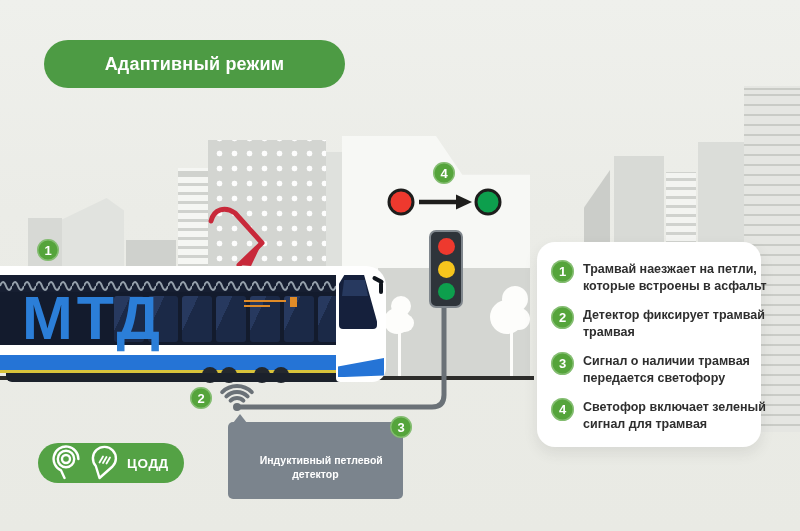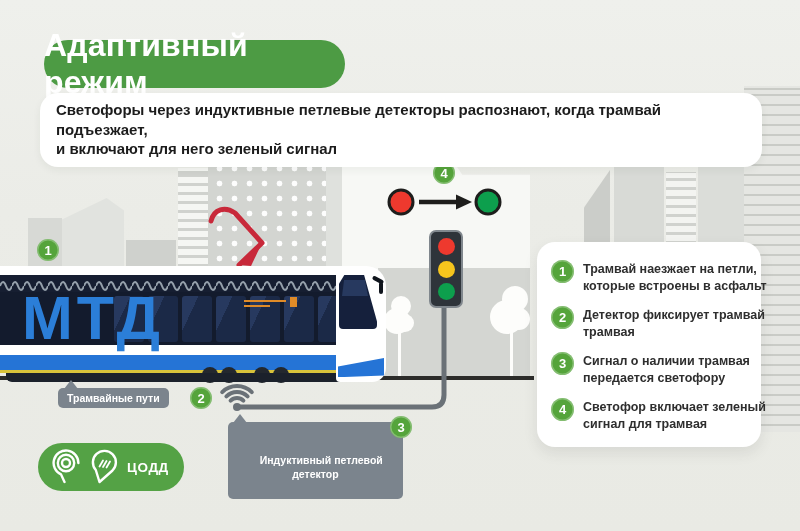--- a/index.html
+++ b/index.html
@@ -17,21 +17,21 @@
 
   .tree{ position:absolute; z-index:3; }
   .tree span{ position:absolute; background:#fdfdfb; border-radius:50%; }
   .tree .trunk{ border-radius:1px; }
 
   .road{ position:absolute; left:0; top:376px; width:534px; height:4px; background:#2c2c2a; z-index:4; }
 
   
   .title-pill{ left:44px; top:40px; width:301px; height:48px; background:#4d9b44; border-radius:24px;
     display:flex; align-items:center; justify-content:center; z-index:12; }
-  .title-pill span{ color:#fff; font-size:32px; font-weight:700; letter-spacing:.2px; }
+  .title-pill span{ color:#fff; font-size:18px; font-weight:700; letter-spacing:.2px; }
   .subtitle-card{ left:40px; top:93px; width:722px; min-height:49px; background:#fff; border-radius:18px;
     padding:7px 16px 8px; display:flex; align-items:center; z-index:12; box-shadow:0 3px 8px rgba(40,45,40,.06); }
   .subtitle-card span{ color:#1c1c1c; font-size:15px; font-weight:700; line-height:1.3; white-space:pre-line; }
 
   
   .badge{ position:absolute; width:22px; height:22px; border-radius:50%; background:#55a43b; color:#fff;
     display:flex; align-items:center; justify-content:center; font-size:13px; font-weight:700; z-index:9;
     box-shadow:inset 0 0 0 1.5px rgba(255,255,255,.28); }
 
   
@@ -88,21 +88,21 @@
   .steps-card{ left:537px; top:242px; width:224px; background:#fff; border-radius:18px;
     padding:17px 12px 15px 14px; display:flex; flex-direction:column; gap:11px; z-index:11;
     box-shadow:0 6px 14px rgba(55,60,55,.10); }
   .step{ display:flex; gap:9px; align-items:flex-start; }
   .step .num{ flex:0 0 auto; width:23px; height:23px; border-radius:50%; background:#55a43b; color:#fff;
     display:flex; align-items:center; justify-content:center; font-size:13px; font-weight:700; margin-top:1px;
     box-shadow:inset 0 0 0 1.5px rgba(255,255,255,.28); }
   .step .txt{ font-size:12.5px; font-weight:700; color:#2e2e2e; line-height:1.32; white-space:pre; padding-top:2px; }
 
   
-  .codd{ left:38px; top:443px; height:48px; background:#54a245; border-radius:24px; display:flex;
+  .codd{ left:38px; top:443px; height:40px; background:#54a245; border-radius:24px; display:flex;
     align-items:center; gap:8px; padding:0 15px 0 13px; z-index:11; }
   .codd .txt{ color:#fff; font-size:13.5px; font-weight:700; letter-spacing:.6px; }
 
   
   .pantograph{ left:205px; top:203px; width:72px; height:66px; z-index:5; }
 </style>
 </head>
 <body>
 
 <div class="canvas">
@@ -134,24 +134,20 @@
     <span style="left:0;top:14px;width:34px;height:34px;"></span>
     <span style="left:12px;top:0;width:26px;height:26px;"></span>
     <span style="left:18px;top:22px;width:22px;height:22px;"></span>
   </div>
 
   <div class="road"></div>
 
   <div class="abs title-pill">
     <span>Адаптивный режим</span>
   </div>
-  <div class="abs subtitle-card">
-    <span>Светофоры через индуктивные петлевые детекторы распознают, когда трамвай подъезжает,
-и включают для него зеленый сигнал</span>
-  </div>
 
   <svg class="abs cable" viewBox="0 0 220 115">
     <path d="M7 107 H 199 Q 211 107 211 95 V 7" fill="none" stroke="#6a7177" stroke-width="5" stroke-linecap="round"></path>
   </svg>
 
   <div class="abs tram">
     <div class="abs roof"></div>
     <div class="abs band">
       <svg width="352" height="17">
         <defs>
@@ -217,24 +213,20 @@
       <path d="M16.6 23.6 A 9 9 0 0 1 29.4 23.6"></path>
     </g>
     <circle cx="23" cy="30" r="4" fill="#6a7177"></circle>
   </svg>
 
   <div class="badge" style="left:37px;top:239px;">1</div>
   <div class="badge" style="left:190px;top:387px;">2</div>
   <div class="badge" style="left:390px;top:416px;">3</div>
   <div class="badge" style="left:433px;top:162px;">4</div>
 
-  <div class="glabel track-label">
-    <span class="ptr"></span>
-    <span>Трамвайные пути</span>
-  </div>
   <div class="glabel detector-label">
     <span class="ptr"></span>
     <span>Индуктивный петлевой
 детектор</span>
   </div>
 
   <div class="abs steps-card">
     <div class="step">
       <span class="num">1</span>
       <span class="txt">Трамвай наезжает на петли,

